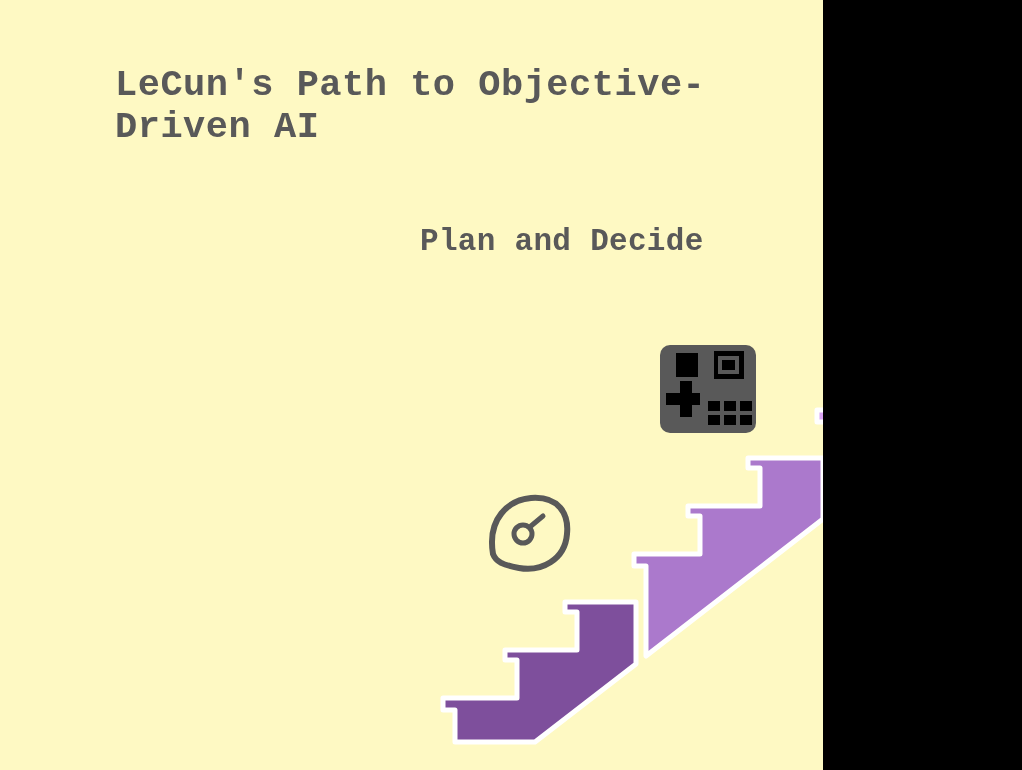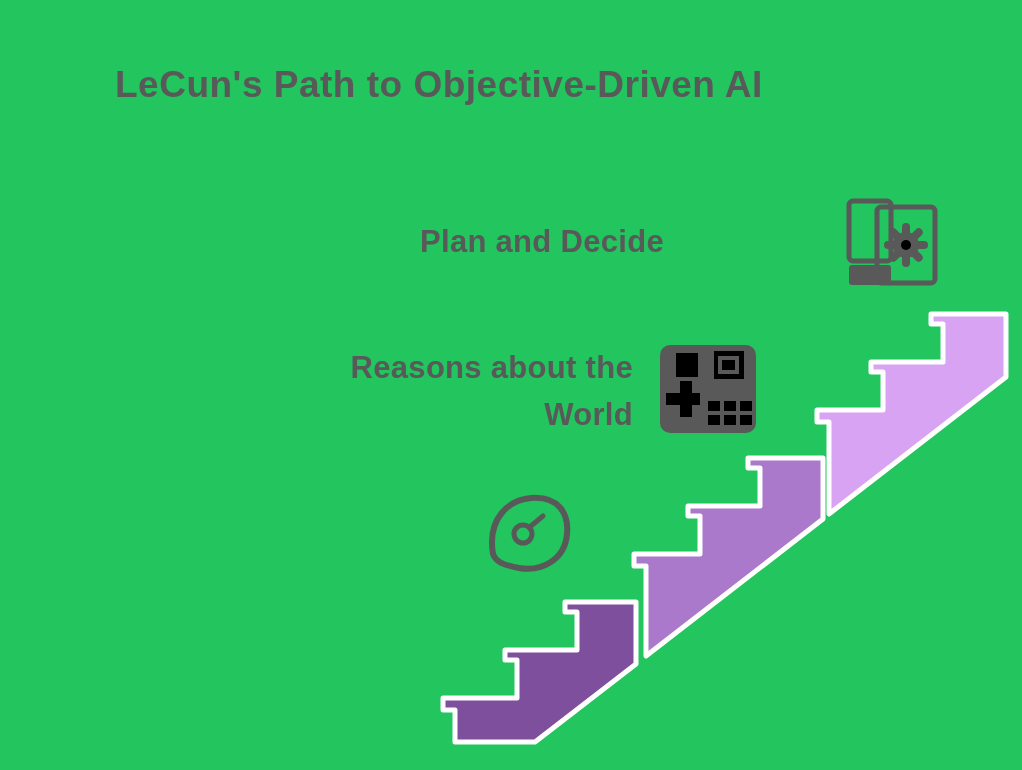--- a/index.html
+++ b/index.html
@@ -1,21 +1,21 @@
 <!DOCTYPE html>
 <html><head>
 <meta charset="utf-8">
 <style>
   html,body{margin:0;padding:0;background:#000;}
   .canvas{
     position:relative;
-    width:1022px;height:770px;
-    background:#22c55e;
+    width:823px;height:770px;
+    background:#fef9c3;
     overflow:hidden;
-    font-family:Liberation Sans, sans-serif;
+    font-family:Liberation Mono, monospace;
   }
   .title{
     position:absolute;
     left:115px;top:64px;
     font-size:37px;font-weight:bold;
     color:#595959;
     letter-spacing:0.5px;
     margin:0;
   }
   .step-label{
@@ -78,24 +78,20 @@
       <line x1="56.5" y1="60.5" x2="52.3" y2="64.7"></line>
       <line x1="53" y1="52" x2="47" y2="52"></line>
       <line x1="56.5" y1="43.5" x2="52.3" y2="39.3"></line>
       <line x1="65" y1="40" x2="65" y2="34"></line>
       <line x1="73.5" y1="43.5" x2="77.7" y2="39.3"></line>
     </g>
     <circle class="g-fill" cx="65" cy="52" r="13"></circle>
     <circle cx="65" cy="52" r="5" fill="#000000"></circle>
   </svg>
 
-  <div class="step-label label-reason">
-    <span>Reasons about the</span><br>
-    <span>World</span>
-  </div>
   <svg class="icon icon-world" width="104" height="98" viewBox="0 0 104 98">
     <rect class="g-fill" x="4" y="4" width="96" height="88" rx="10"></rect>
     <rect x="20" y="12" width="22" height="24" fill="#000000"></rect>
     <rect x="58" y="10" width="30" height="28" fill="#000000"></rect>
     <rect x="64" y="17" width="17" height="14" fill="none" class="g-stroke" stroke-width="4"></rect>
     <rect x="24" y="40" width="12" height="36" fill="#000000"></rect>
     <rect x="10" y="52" width="34" height="12" fill="#000000"></rect>
     <rect x="52" y="60" width="12" height="10" fill="#000000"></rect>
     <rect x="68" y="60" width="12" height="10" fill="#000000"></rect>
     <rect x="84" y="60" width="12" height="10" fill="#000000"></rect>

